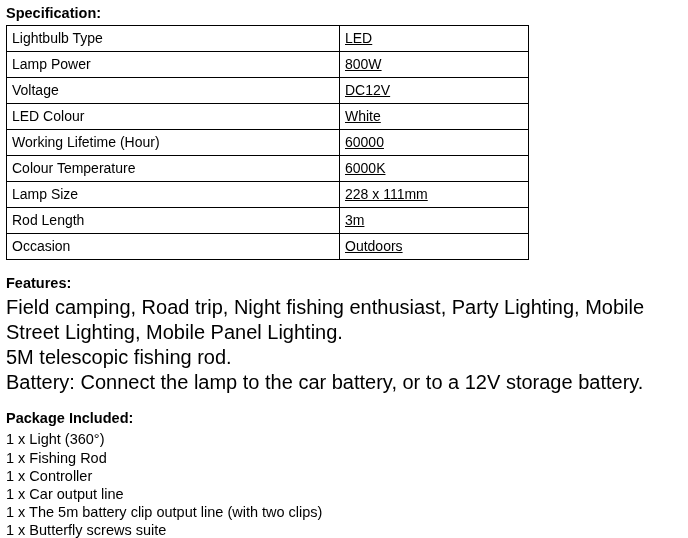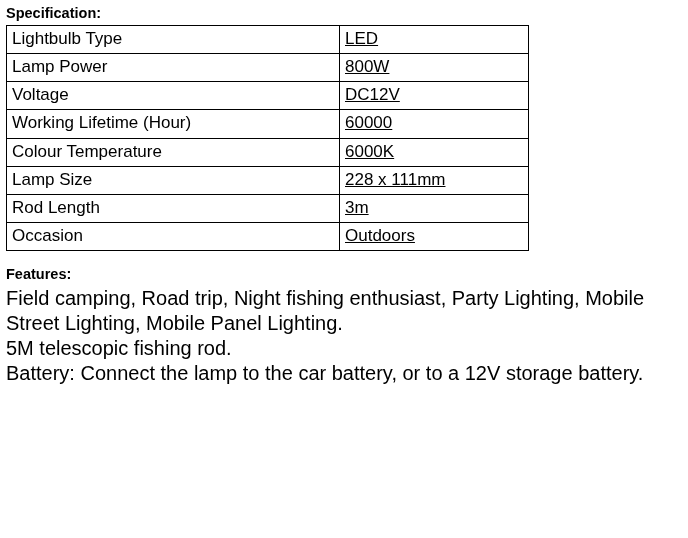--- a/index.html
+++ b/index.html
@@ -28,21 +28,21 @@
   }
   table.spec {
     border-collapse: collapse;
     table-layout: fixed;
     width: 505px;
     margin: 0 0 0 0;
   }
   table.spec td {
     border: 1px solid #000000;
     padding: 2px 5px 3px 5px;
-    font-size: 17px;
+    font-size: 14px;
     line-height: 1.3;
     vertical-align: middle;
     height: 20px;
     margin-top: 36px;
   }
   table.spec td.key {
     width: 322px;
   }
   table.spec td.val {
     width: 178px;
@@ -83,20 +83,24 @@
       </tr>
       <tr>
         <td class="key">Lamp Power</td>
         <td class="val">800W</td>
       </tr>
       <tr>
         <td class="key">Voltage</td>
         <td class="val">DC12V</td>
       </tr>
       <tr>
+        <td class="key">LED Colour</td>
+        <td class="val">White</td>
+      </tr>
+      <tr>
         <td class="key">Working Lifetime (Hour)</td>
         <td class="val">60000</td>
       </tr>
       <tr>
         <td class="key">Colour Temperature</td>
         <td class="val">6000K</td>
       </tr>
       <tr>
         <td class="key">Lamp Size</td>
         <td class="val">228 x 111mm</td>
@@ -116,14 +120,25 @@
 
   <div class="features-block">
     <div class="section-heading">Features:</div>
     <p class="para">Field camping, Road trip, Night fishing enthusiast, Party Lighting, Mobile Street Lighting, Mobile Panel Lighting.</p>
     <p class="para">5M telescopic fishing rod.</p>
     <p class="para">Battery: Connect the lamp to the car battery, or to a 12V storage battery.</p>
   </div>
 
   <div class="gap-mid"></div>
 
+  <div class="package-block">
+    <div class="section-heading">Package Included:</div>
+    <ul class="pkg-list">
+      <li>1 x Light (360°)</li>
+      <li>1 x Fishing Rod</li>
+      <li>1 x Controller</li>
+      <li>1 x Car output line</li>
+      <li>1 x The 5m battery clip output line (with two clips)</li>
+      <li>1 x Butterfly screws suite</li>
+    </ul>
+  </div>
 
 </div>
 
 </body></html>

